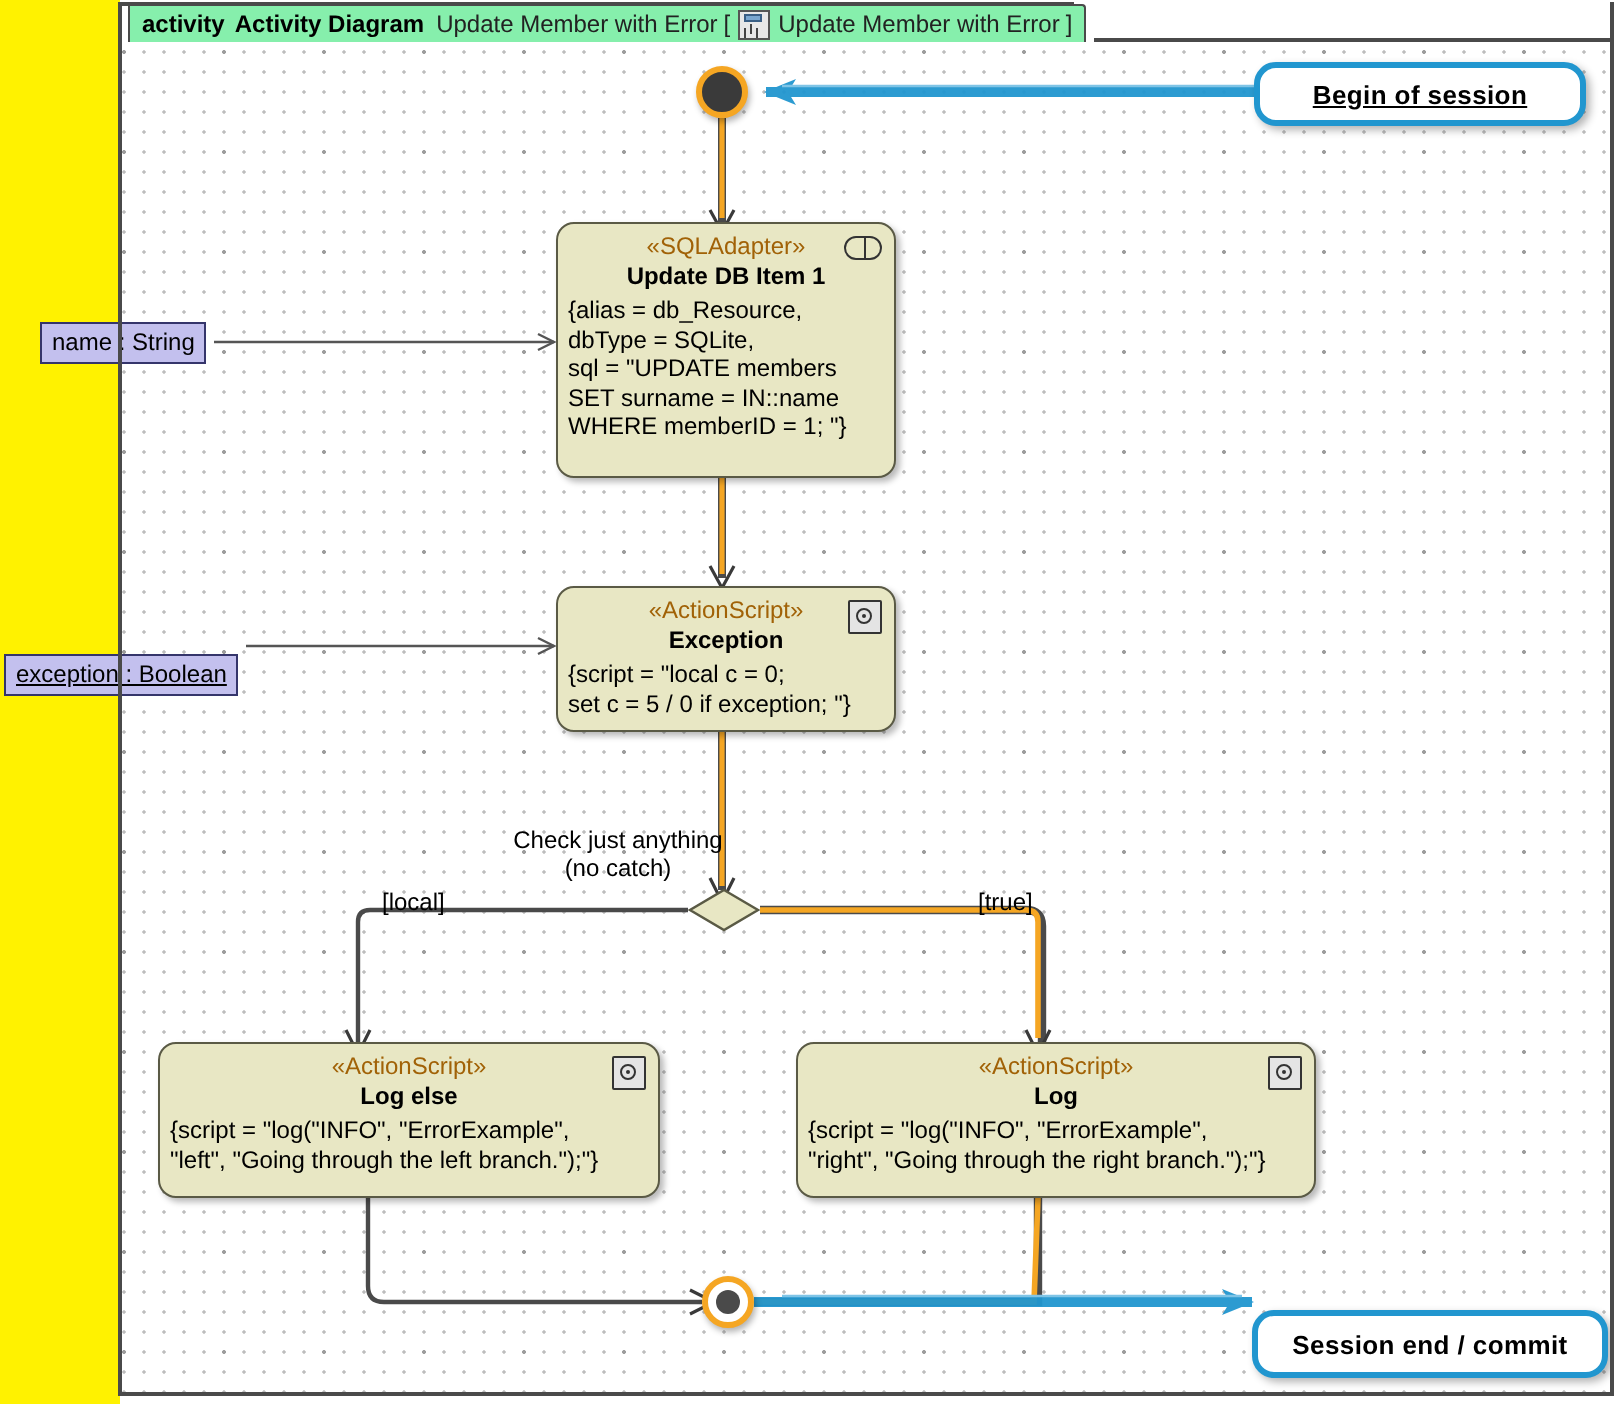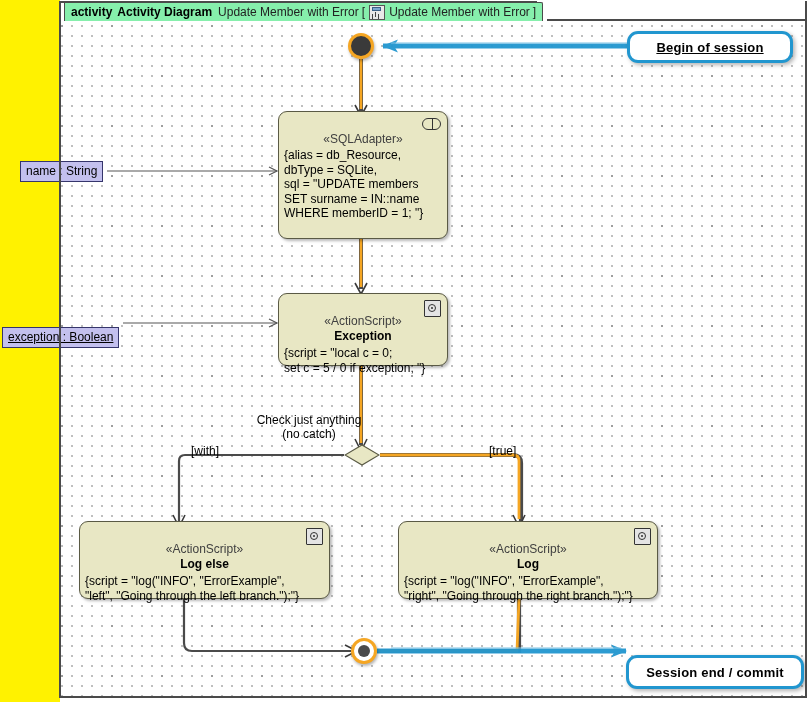--- a/index.html
+++ b/index.html
@@ -44,22 +44,22 @@
      position:relative;border:1px solid #555;background:#e8e8e8;vertical-align:middle;}
   .diag-icon::before{content:"";position:absolute;left:2px;top:1px;width:9px;height:4px;
      background:#7aa7d0;border:1px solid #3a5f85;box-sizing:border-box;}
   .diag-icon::after{content:"";position:absolute;left:5px;top:6px;width:1px;height:5px;
      background:#444;box-shadow:-3px 2px 0 0 #444, 3px 2px 0 0 #444;}
 
   
   .action-node{position:absolute;background:#e8e7c4;border:1px solid #5a5a45;
      border-radius:9px;box-sizing:border-box;
      box-shadow:2px 2px 3px rgba(0,0,0,0.28);}
-  .action-node .stereo{text-align:center;color:#404040;font-size:12px;
-     margin-top:20px;line-height:14px;}
+  .action-node .stereo{text-align:center;color:#a16207;font-size:12px;
+     margin-top:4px;line-height:14px;}
   .action-node .nname{text-align:center;color:#000;font-size:12px;font-weight:bold;
      line-height:15px;margin-top:1px;}
   .action-node .body{font-size:12px;color:#000;line-height:14.5px;
      padding:2px 5px 3px 5px;white-space:pre;}
 
   .corner-icon{position:absolute;right:6px;top:6px;}
   .ic-pill{width:17px;height:10px;border:1.4px solid #333;border-radius:6px;
      background:#e8e7c4;position:relative;}
   .ic-pill::after{content:"";position:absolute;left:9px;top:0;width:1.4px;height:100%;
      background:#333;}
@@ -166,20 +166,21 @@
       <path d="M330,627 L560,627" stroke="#7fc4e6" stroke-width="1.2" fill="none"></path>
     </svg>
 
     <div class="init-node" style="left:287px;top:12px;"></div>
 
     <div class="action-node" style="left:217px;top:90px;width:170px;height:128px;">
       <div class="corner-icon">
         <div class="ic-pill"></div>
       </div>
       <div class="stereo">«SQLAdapter»</div>
+      <div class="nname">Update DB Item 1</div>
       <div class="body">{alias = db_Resource,
 dbType = SQLite,
 sql = "UPDATE members
 SET surname = IN::name
 WHERE memberID = 1; "}</div>
     </div>
 
     <div class="action-node" style="left:217px;top:272px;width:170px;height:73px;">
       <div class="corner-icon">
         <div class="ic-gear"></div>
@@ -215,21 +216,21 @@
       <div class="body">{script = "log("INFO", "ErrorExample",
 "right", "Going through the right branch.");"}</div>
     </div>
 
     <div class="final-node" style="left:290px;top:617px;"></div>
 
     <div class="elabel ctr" style="left:178px;top:392px;width:140px;">
       <div>Check just anything</div>
       <div>(no catch)</div>
     </div>
-    <div class="elabel" style="left:130px;top:423px;">[with]</div>
+    <div class="elabel" style="left:130px;top:423px;">[local]</div>
     <div class="elabel" style="left:428px;top:423px;">[true]</div>
 
     <div class="bubble" style="left:566px;top:10px;width:166px;height:32px;text-decoration:underline;">
       <span>Begin of session</span>
     </div>
 
     <div class="bubble" style="left:565px;top:614px;width:178px;height:34px;margin-top:20px;">
       <span>Session end / commit</span>
     </div>
 

